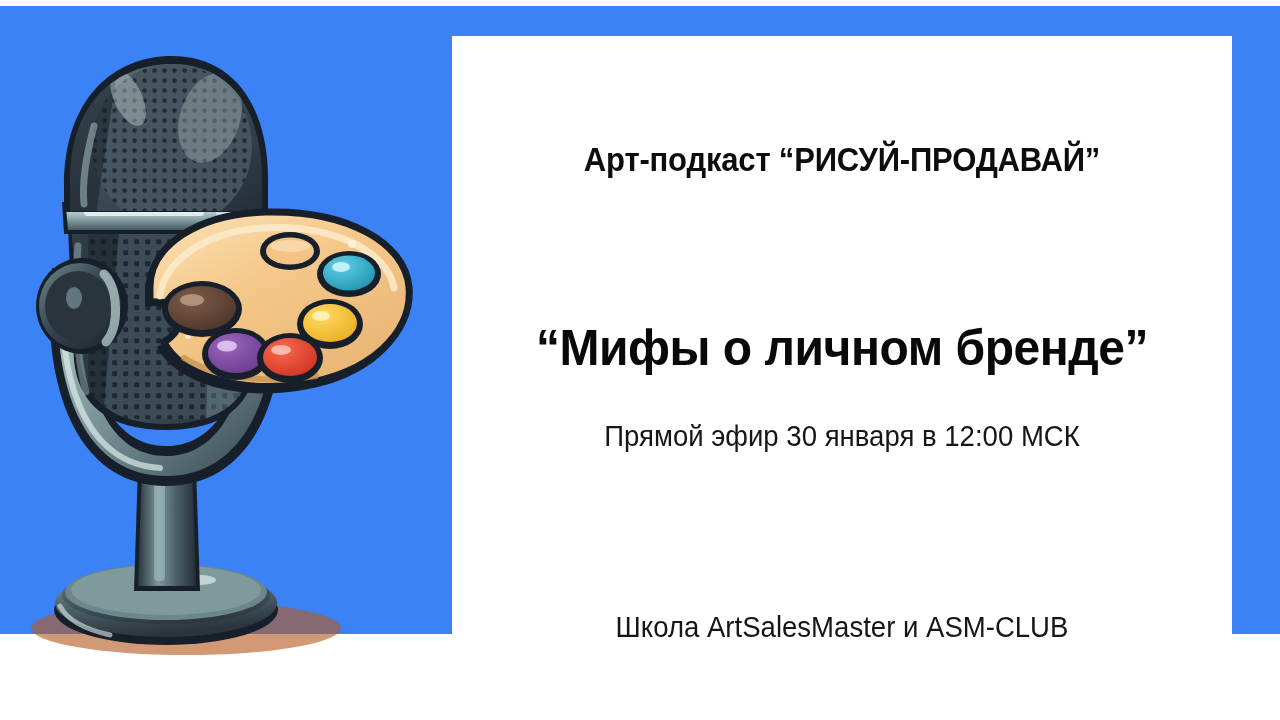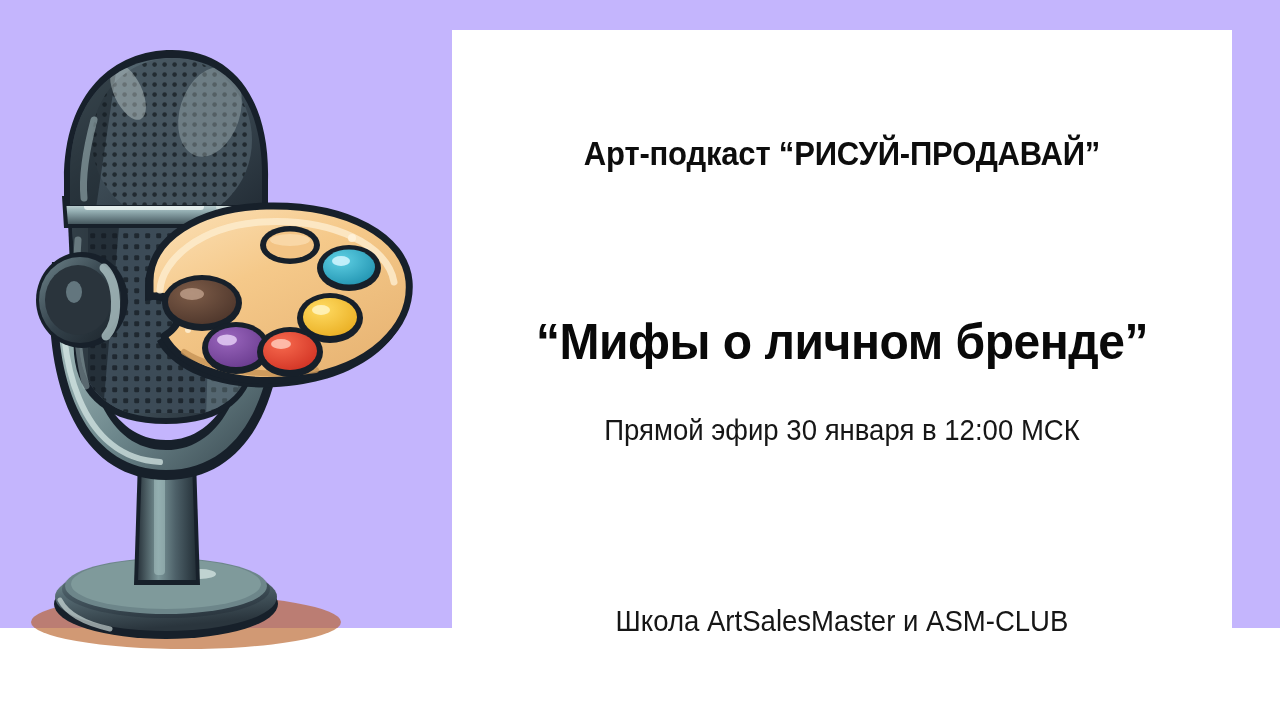--- a/index.html
+++ b/index.html
@@ -4,21 +4,22 @@
 <style>
   * { margin:0; padding:0; box-sizing:border-box; }
   html, body {
     width:1280px; height:720px;
     overflow:hidden;
     font-family:"Liberation Sans", sans-serif;
   }
   #stage {
     position:relative;
     width:1280px; height:628px;
-    background:#c4b5fd;
+    background:#3b82f6;
+    margin-top:6px;
   }
 
   
   #card {
     position:absolute;
     left:452px; top:30px;
     width:780px; height:655px;
     background:#FFFFFF;
     display:flex;
     flex-direction:column;

